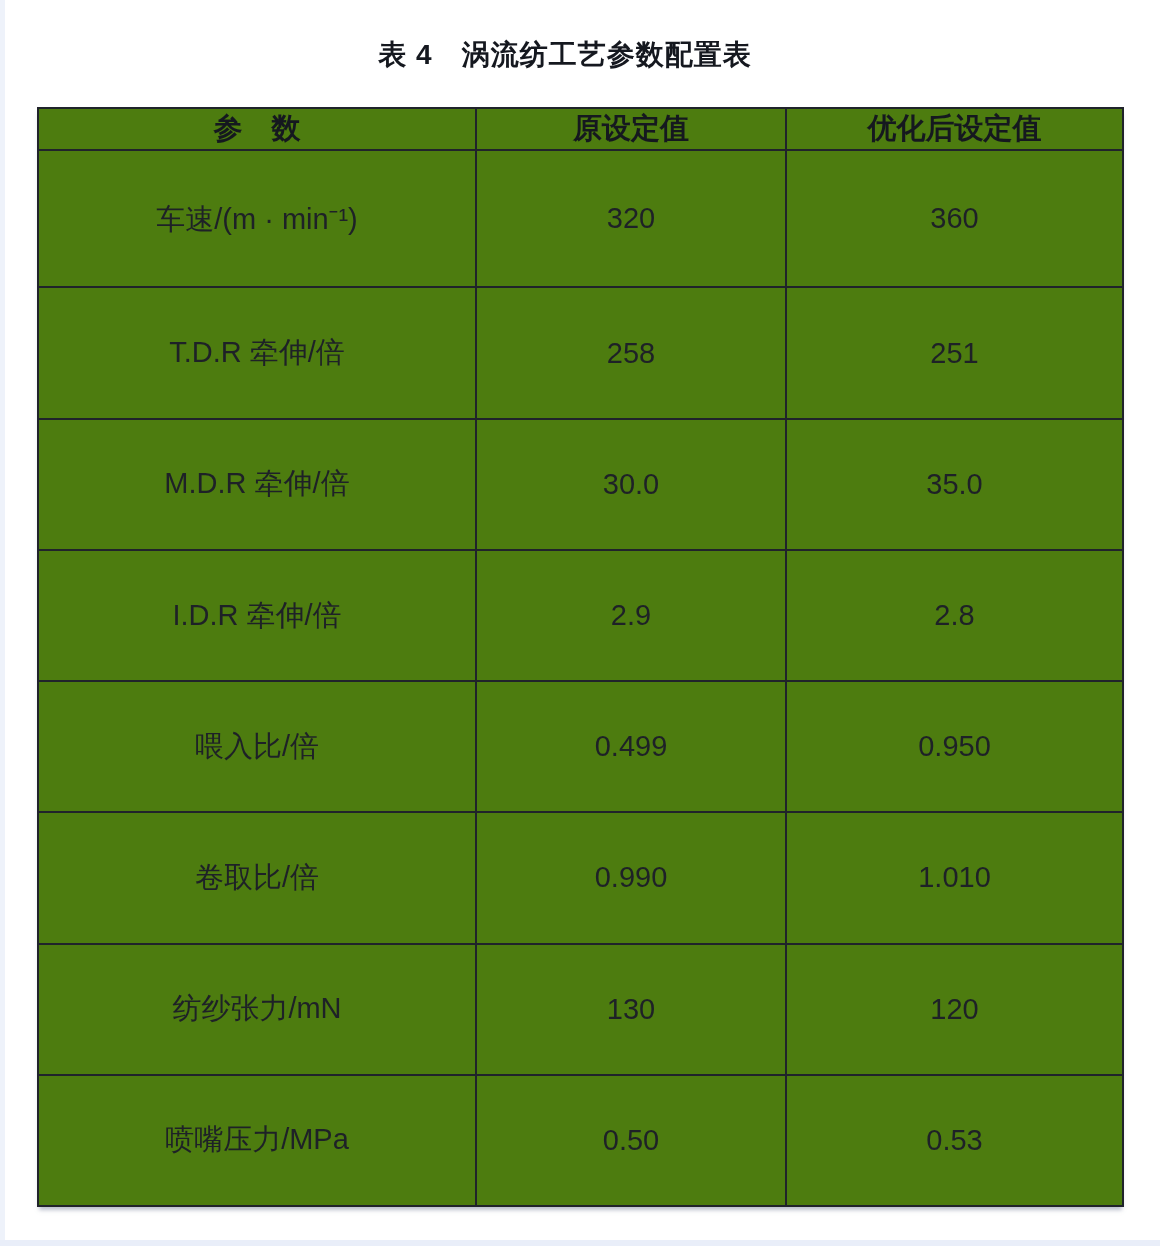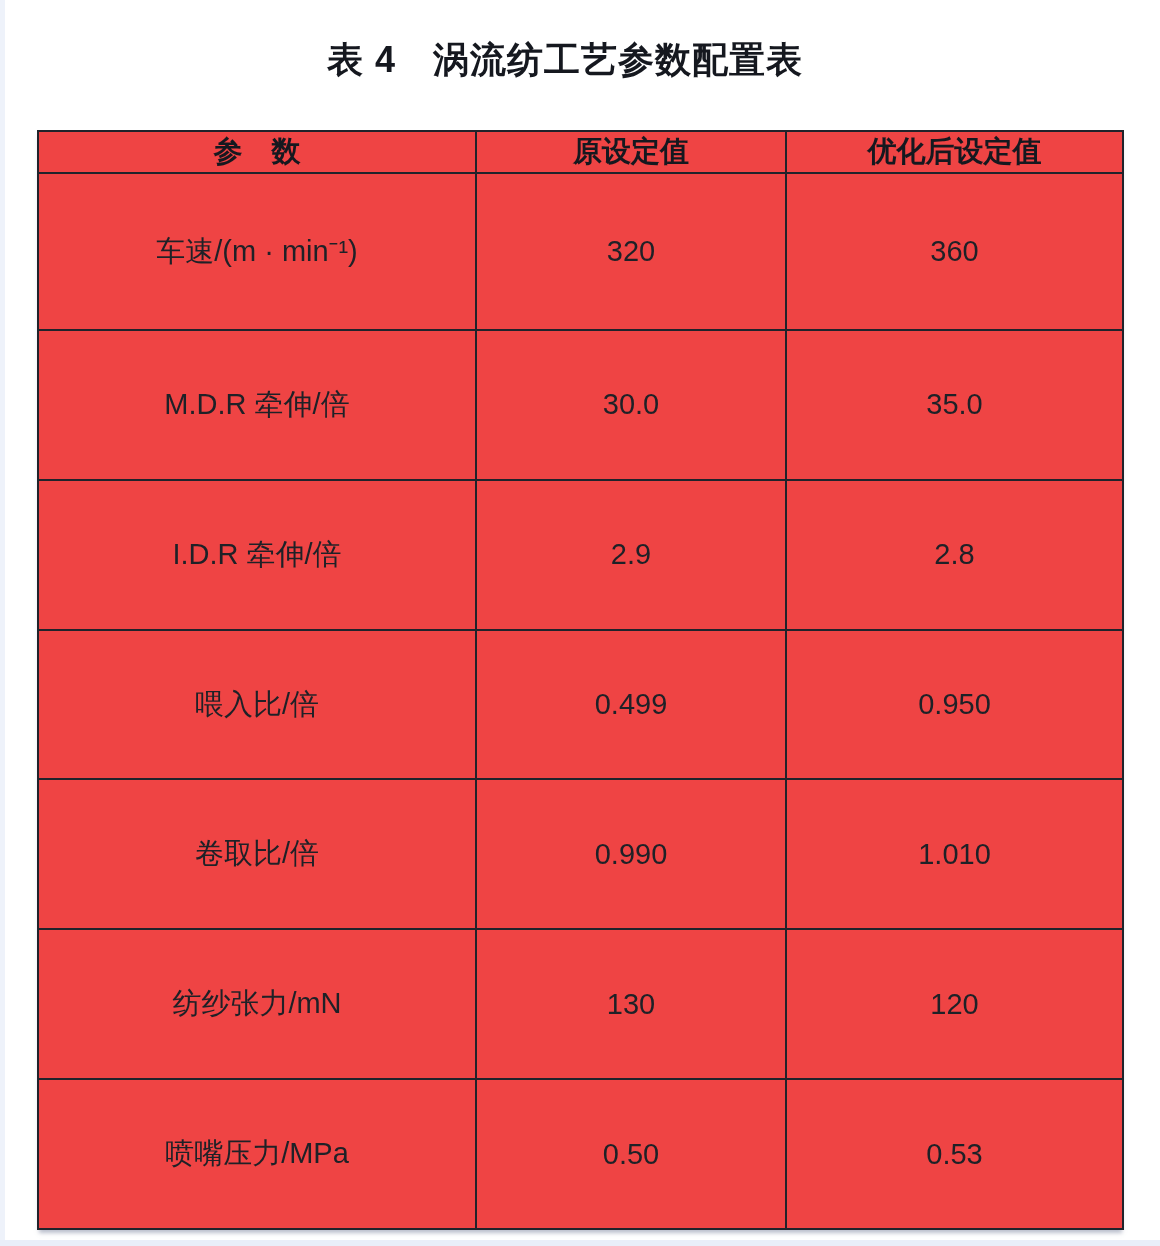--- a/index.html
+++ b/index.html
@@ -11,35 +11,35 @@
     color: #1e2127;
     position: relative;
     overflow: hidden;
   }
   .doc-title {
     position: absolute;
     top: 36px;
     left: 37px;
     width: 1056px;
     text-align: center;
-    font-size: 36px;
+    font-size: 28px;
     font-weight: bold;
     letter-spacing: 1px;
     color: #15181f;
     white-space: pre;
   }
   table.param-table {
     position: absolute;
     left: 37px;
-    top: 130px;
+    top: 107px;
     width: 1085px;
     height: 1100px;
     border-collapse: collapse;
     table-layout: fixed;
-    background: #ef4444;
+    background: #4d7c0f;
     box-shadow: 0 5px 4px -2px rgba(120, 130, 155, 0.5);
   }
   .param-table th,
   .param-table td {
     border: 2px solid #20232b;
     text-align: center;
     vertical-align: middle;
     font-size: 29px;
     padding: 0;
     white-space: pre;
@@ -82,20 +82,25 @@
         <th>优化后设定值</th>
       </tr>
     </thead>
     <tbody>
       <tr>
         <td>车速/(m · min⁻¹)</td>
         <td>320</td>
         <td>360</td>
       </tr>
       <tr>
+        <td>T.D.R 牵伸/倍</td>
+        <td>258</td>
+        <td>251</td>
+      </tr>
+      <tr>
         <td>M.D.R 牵伸/倍</td>
         <td>30.0</td>
         <td>35.0</td>
       </tr>
       <tr>
         <td>I.D.R 牵伸/倍</td>
         <td>2.9</td>
         <td>2.8</td>
       </tr>
       <tr>

